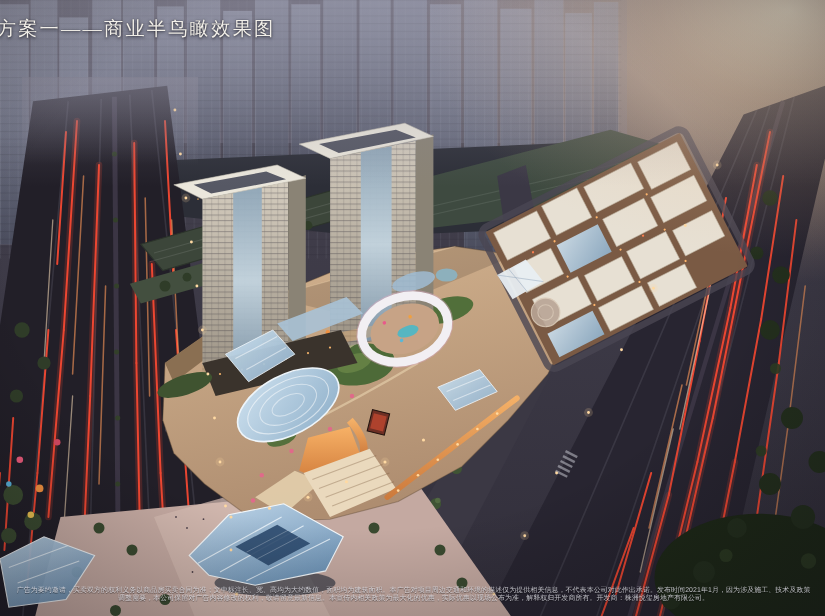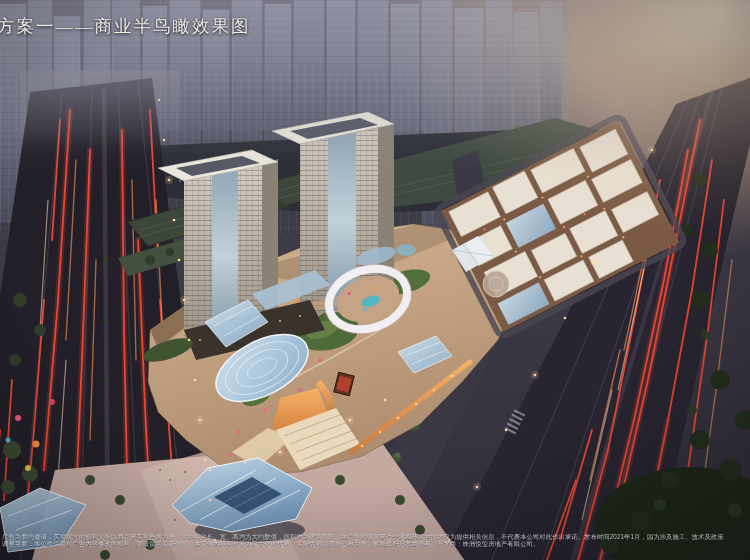--- a/index.html
+++ b/index.html
@@ -1,17 +1,17 @@
 <!DOCTYPE html>
 <html style="--title_color: #f2efe9; --disclaimer_color: #dcdce3; --trail_red: #ff4a32; --trail_amber: #ff9a5a; --trail_white: #ffe2bd; --dusk_sky: #55525f; --warm_haze: #f4e3c4; --roof_tan: #c9a887; --garden_green: #4d6a38; --canopy_blue: #b5cfe2; --ring_white: #f2eff3; --orange_glow: #e8954a;"><head>
 <meta charset="utf-8">
 <style>
   html,body{margin:0;padding:0;background:#111;}
   #stage{position:relative;width:750px;height:560px;overflow:hidden;background:#3a3a46;
-         font-family:"Liberation Sans","DejaVu Sans",sans-serif;}
+         font-family:"Liberation Sans","DejaVu Sans",sans-serif;text-align:center;}
   #stage svg{position:absolute;left:0;top:0;}
   .title{position:absolute;left:-3px;top:14px;font-family:"Liberation Serif","DejaVu Serif",serif;
          font-size:17.5px;letter-spacing:2px;color:var(--title_color,#f2efe9);
          text-shadow:0 1px 3px rgba(10,10,20,.8),0 0 1px rgba(0,0,0,.5);white-space:nowrap;font-weight:500;}
   .disclaimer{position:absolute;left:2px;top:533px;width:748px;color:var(--disclaimer_color,#dddde4);
          font-size:6.3px;line-height:7.2px;letter-spacing:.1px;opacity:.85;
          text-shadow:0 1px 1px rgba(0,0,0,.7);}
   .disclaimer div{white-space:nowrap;overflow:hidden;}
   .tr{stroke:var(--trail_red,#ff4a32);}
   .ta{stroke:var(--trail_amber,#ff9a5a);}

